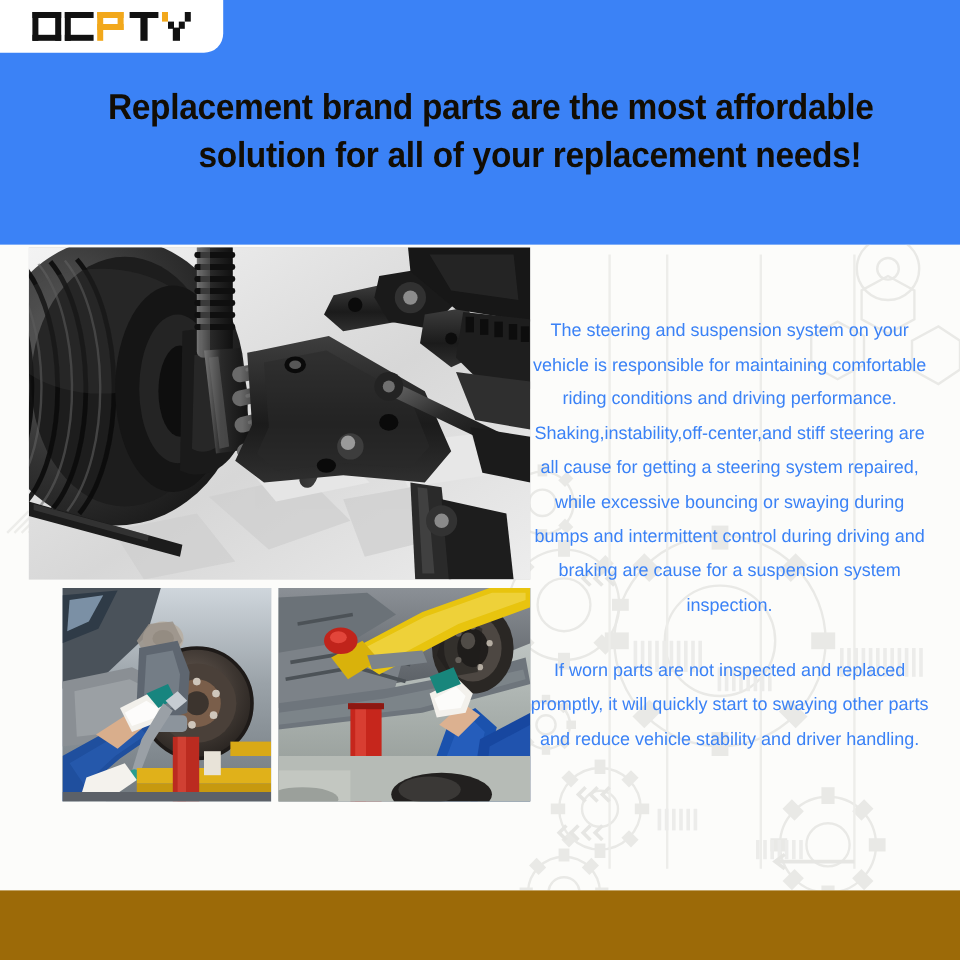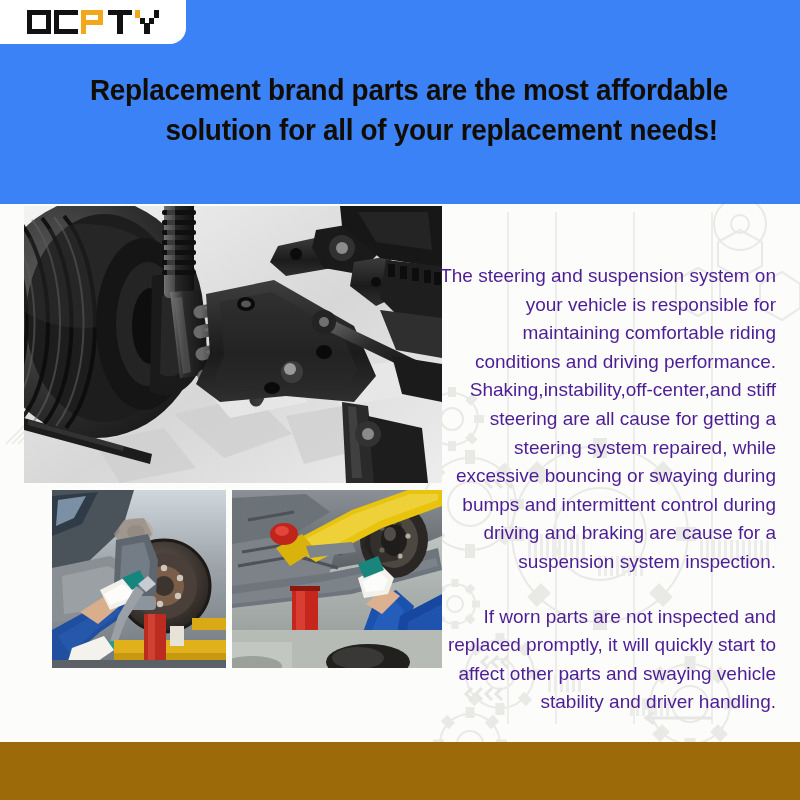--- a/index.html
+++ b/index.html
@@ -96,23 +96,23 @@
   }
   .photo-sm-2 {
     position:absolute; left:232px; top:490px; width:210px; height:178px;
     overflow:hidden; background:#8e969c;
   }
   .photo-main svg, .photo-sm-1 svg, .photo-sm-2 svg { display:block; }
 
   
   .copy {
     position:absolute; left:440px; top:262px; width:336px;
-    text-align:right;
-    color:#4c1d95;
-    font-size:19px;
+    text-align:center;
+    color:#3b82f6;
+    font-size:15px;
     line-height:28.6px;
   }
   .copy p { margin:0; }
   .copy p + p { margin-top:26px; }
 
   
   .footer-bar {
     position:absolute; left:0; top:742px; width:800px; height:58px;
     background:#9c6a08;
   }
@@ -674,18 +674,18 @@
       <rect x="0" y="152" width="60" height="26" fill="#c3c7c1"></rect>
 
       <ellipse cx="136" cy="172" rx="42" ry="18" fill="#22201f"></ellipse>
       <ellipse cx="126" cy="168" rx="26" ry="11" fill="#3a3836"></ellipse>
       <ellipse cx="20" cy="176" rx="30" ry="10" fill="#9ba09b"></ellipse>
     </svg>
   </div>
 
   <div class="copy">
     <p>The steering and suspension system on your vehicle is responsible for maintaining comfortable riding conditions and driving performance. Shaking,instability,off-center,and stiff steering are all cause for getting a steering system repaired, while excessive bouncing or swaying during bumps and intermittent control during driving and braking are cause for a suspension system inspection.</p>
-    <p>If worn parts are not inspected and replaced promptly, it will quickly start to affect other parts and swaying vehicle stability and driver handling.</p>
+    <p>If worn parts are not inspected and replaced promptly, it will quickly start to swaying other parts and reduce vehicle stability and driver handling.</p>
   </div>
 
   <div class="footer-bar"></div>
 
 </div>
 
 </body></html>

